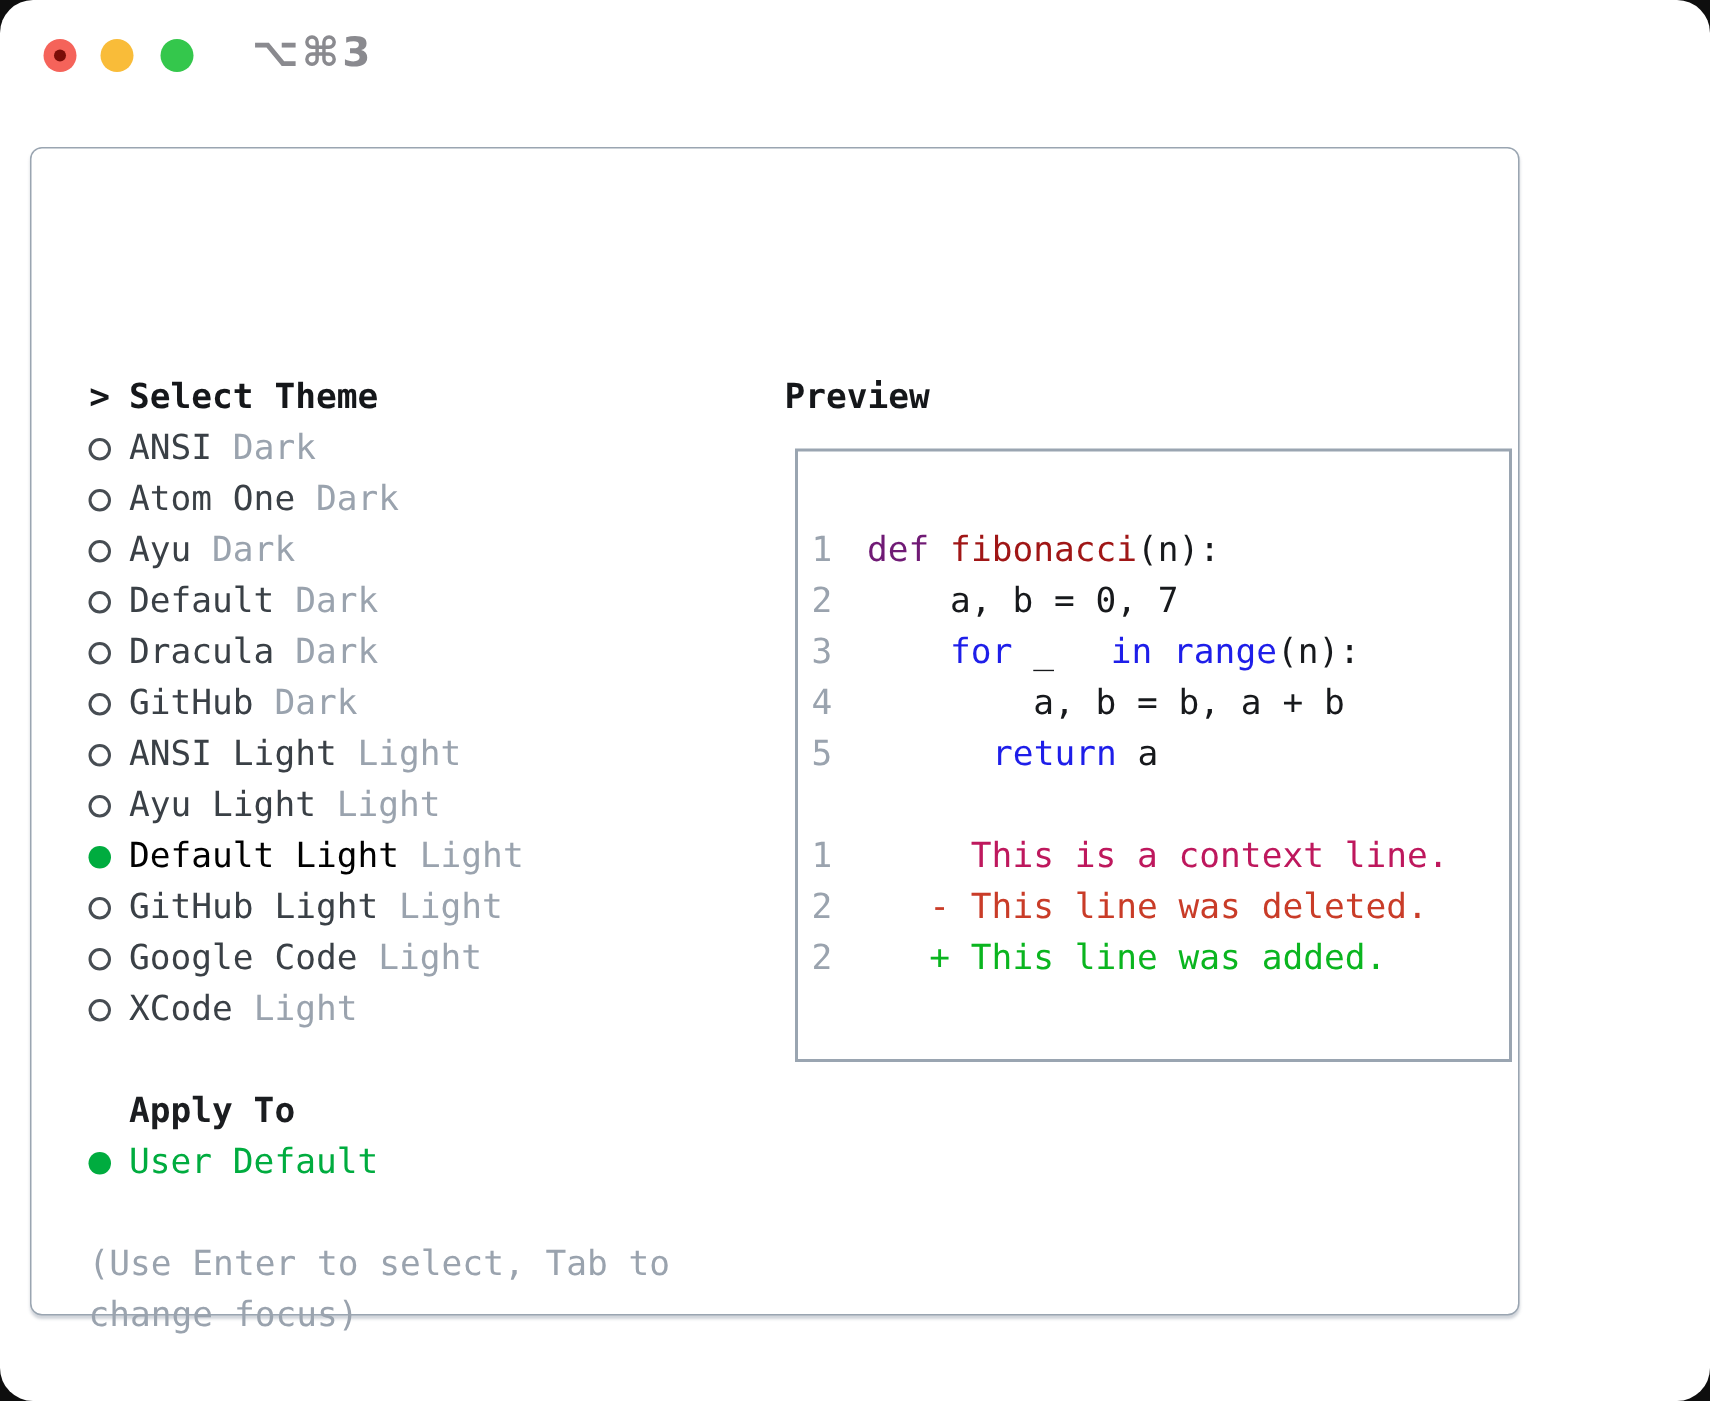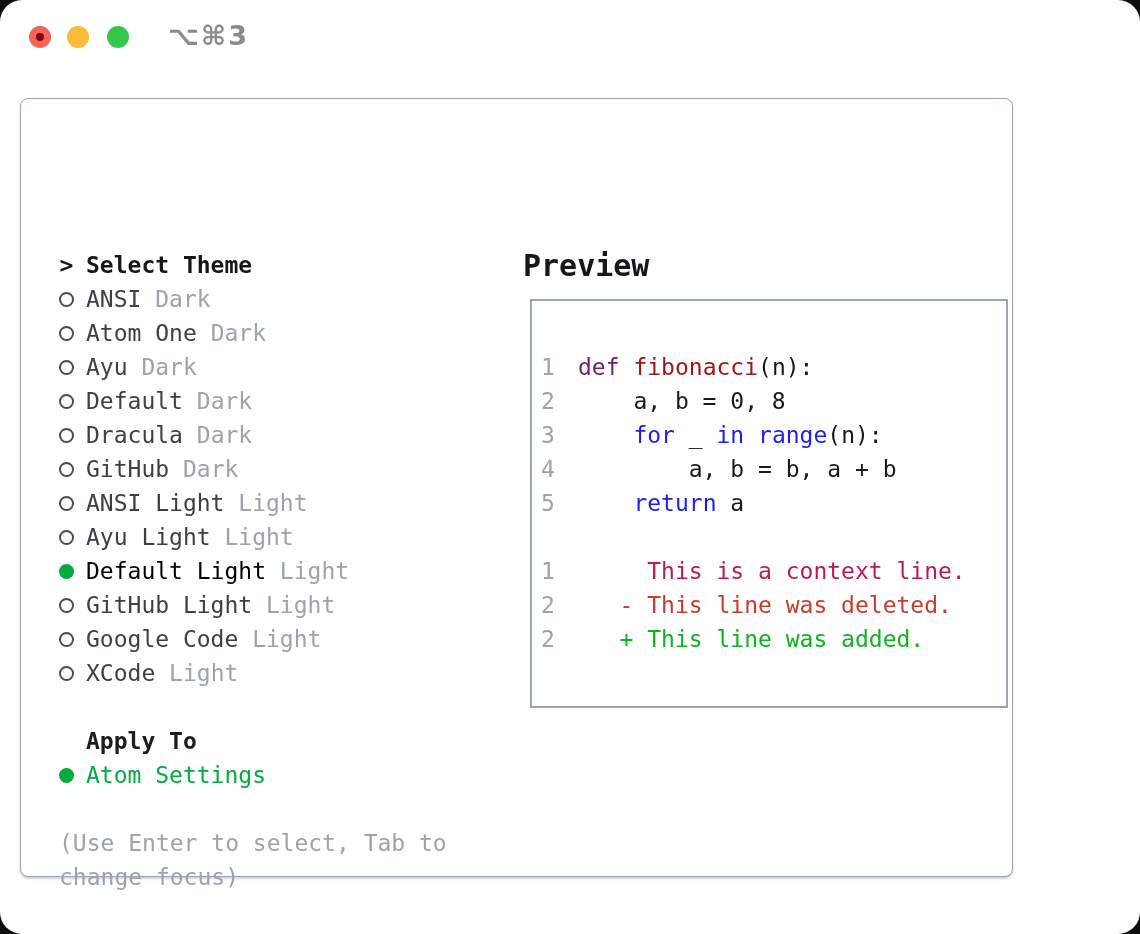--- a/index.html
+++ b/index.html
@@ -45,21 +45,21 @@
   .ring.sel{border:none;background:#00ac3f;}
   .caret{font-weight:bold;color:#15171a;}
   .hdr{font-weight:bold;color:#15171a;}
   .hdr2{font-weight:bold;color:#1b1d20;}
   .variant{color:#9aa3ae;}
   .hint-line{color:#9aa3ae;}
   
   .preview-title{
     position:absolute;left:502px;top:149px;height:34px;
     display:flex;align-items:center;
-    font-size:30px;font-weight:bold;color:#15171a;
+    font-size:23px;font-weight:bold;color:#15171a;
   }
   .preview-box{
     position:absolute;left:509px;top:200px;width:478px;height:409px;
     border:2px solid #9aa5b1;box-sizing:border-box;
     padding:49px 0 0 9px;background:#fff;
   }
   .pline{height:34px;display:flex;align-items:center;font-size:23px;white-space:pre;}
   .lnum{width:37px;flex:none;color:#9aa3ae;}
 </style>
 </head>
@@ -145,53 +145,53 @@
   </div>
 </div>
       <div class="row"></div>
       <div class="row">
         <span class="slot"></span>
         <span class="hdr2">Apply To</span>
       </div>
       <div id="apply-options">
   <div class="row">
     <span class="slot"><span class="ring sel"></span></span>
-    <span class="nm" style="color: rgb(0, 172, 63);">Atom Settings</span><span class="variant"></span>
+    <span class="nm" style="color: rgb(0, 172, 63);">User Default</span><span class="variant"></span>
   </div>
 
 </div>
       <div class="row"></div>
       <div id="hint-lines">
           <div class="row hint-line">(Use Enter to select, Tab to</div>
           <div class="row hint-line">change focus)</div>
         </div>
     </div>
 
     <div class="preview-title">Preview</div>
 
     <div class="preview-box">
       <div id="preview-lines">
   <div class="pline">
     <span class="lnum">1</span><span class="ptext"><span style="color: #701a75;">def</span><span style="color: rgb(23, 25, 28);"> </span><span style="color: rgb(160, 22, 22);">fibonacci</span><span style="color: rgb(23, 25, 28);">(n):</span></span>
   </div>
 
   <div class="pline">
-    <span class="lnum">2</span><span class="ptext"><span style="color: rgb(23, 25, 28);">    a, b = 0, 8</span></span>
-  </div>
-
-  <div class="pline">
-    <span class="lnum">3</span><span class="ptext"><span style="color: rgb(23, 25, 28);">    </span><span style="color: rgb(30, 30, 233);">for</span><span style="color: rgb(23, 25, 28);"> _ </span><span style="color: rgb(30, 30, 233);">in</span><span style="color: rgb(23, 25, 28);"> </span><span style="color: rgb(30, 30, 233);">range</span><span style="color: rgb(23, 25, 28);">(n):</span></span>
+    <span class="lnum">2</span><span class="ptext"><span style="color: rgb(23, 25, 28);">    a, b = 0, 7</span></span>
+  </div>
+
+  <div class="pline">
+    <span class="lnum">3</span><span class="ptext"><span style="color: rgb(23, 25, 28);">    </span><span style="color: rgb(30, 30, 233);">for</span><span style="color: rgb(23, 25, 28);"> _ </span><span style="color: rgb(30, 30, 233); margin-left: 24px;">in</span><span style="color: rgb(23, 25, 28);"> </span><span style="color: rgb(30, 30, 233);">range</span><span style="color: rgb(23, 25, 28);">(n):</span></span>
   </div>
 
   <div class="pline">
     <span class="lnum">4</span><span class="ptext"><span style="color: rgb(23, 25, 28); text-align: right;">        a, b = b, a + b</span></span>
   </div>
 
   <div class="pline">
-    <span class="lnum">5</span><span class="ptext"><span style="color: rgb(23, 25, 28);">    </span><span style="color: rgb(30, 30, 233);">return</span><span style="color: rgb(23, 25, 28);"> a</span></span>
+    <span class="lnum">5</span><span class="ptext"><span style="color: rgb(23, 25, 28);">    </span><span style="color: rgb(30, 30, 233); margin-left: 28px;">return</span><span style="color: rgb(23, 25, 28);"> a</span></span>
   </div>
 <div class="pline"></div>
   <div class="pline">
     <span class="lnum">1</span><span class="ptext"><span style="color: #be185d;">     This is a context line.</span></span>
   </div>
 
   <div class="pline">
     <span class="lnum">2</span><span class="ptext"><span style="color: rgb(201, 60, 40);">   - This line was deleted.</span></span>
   </div>
 

